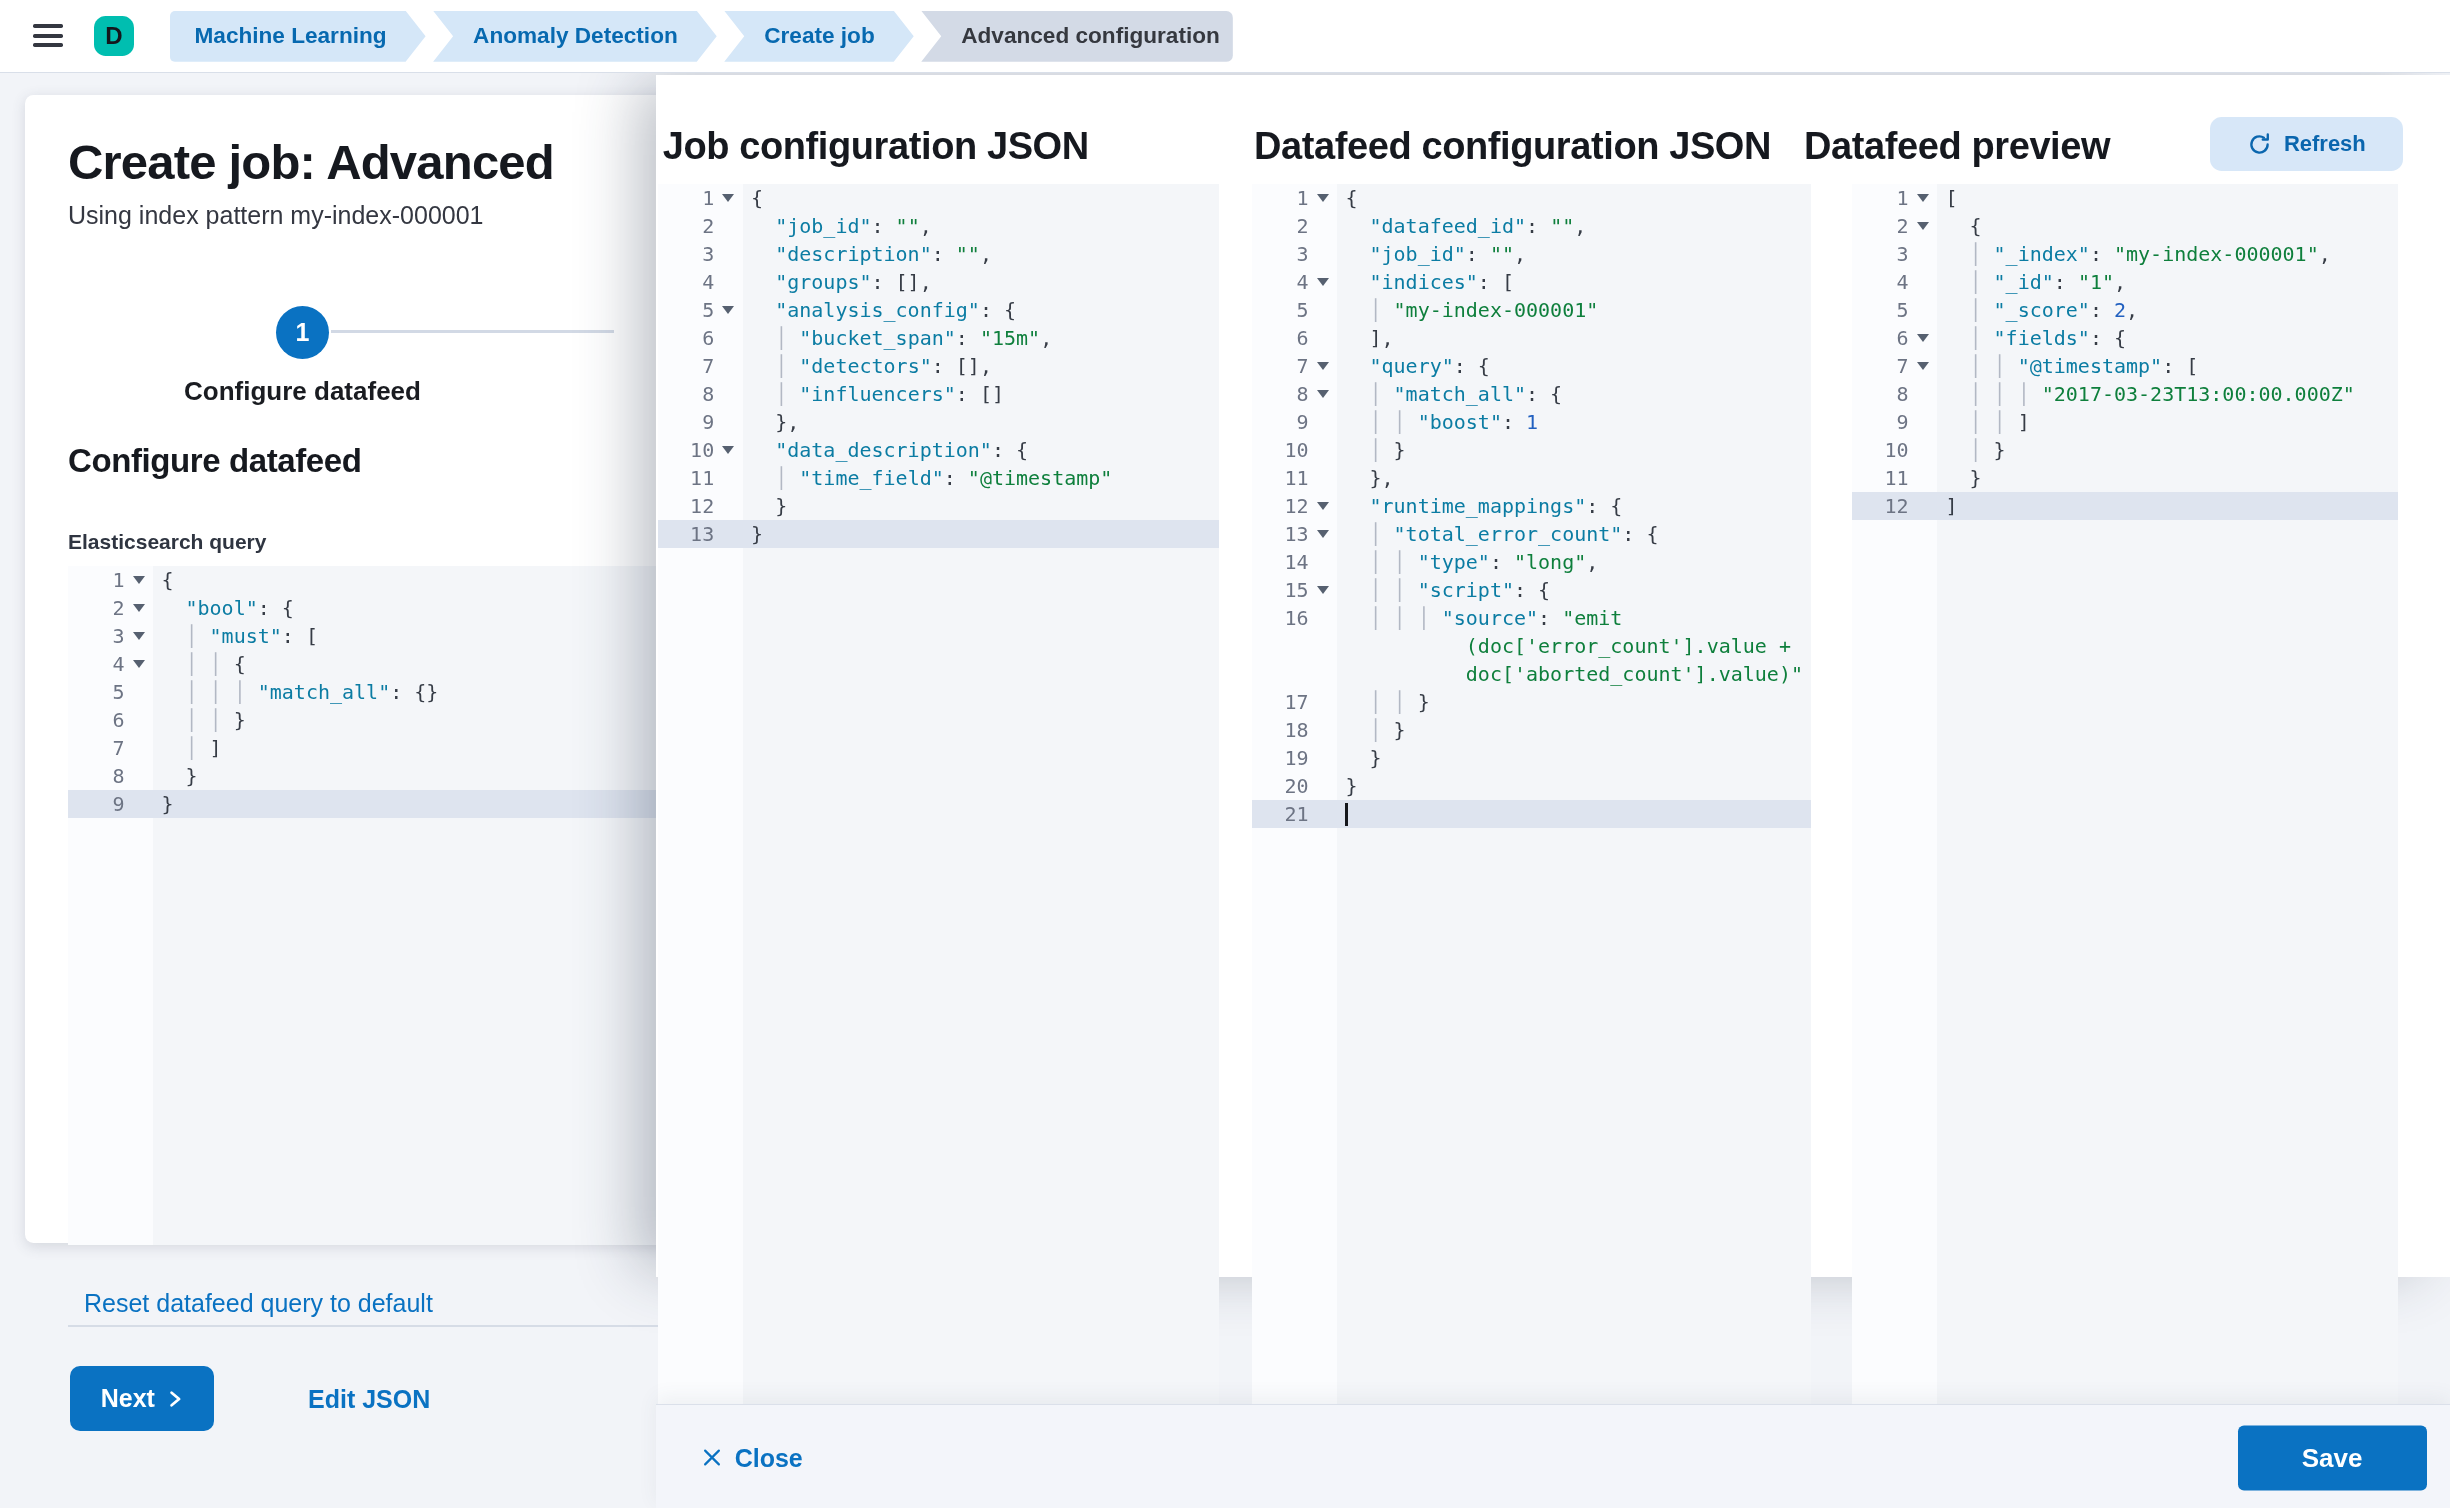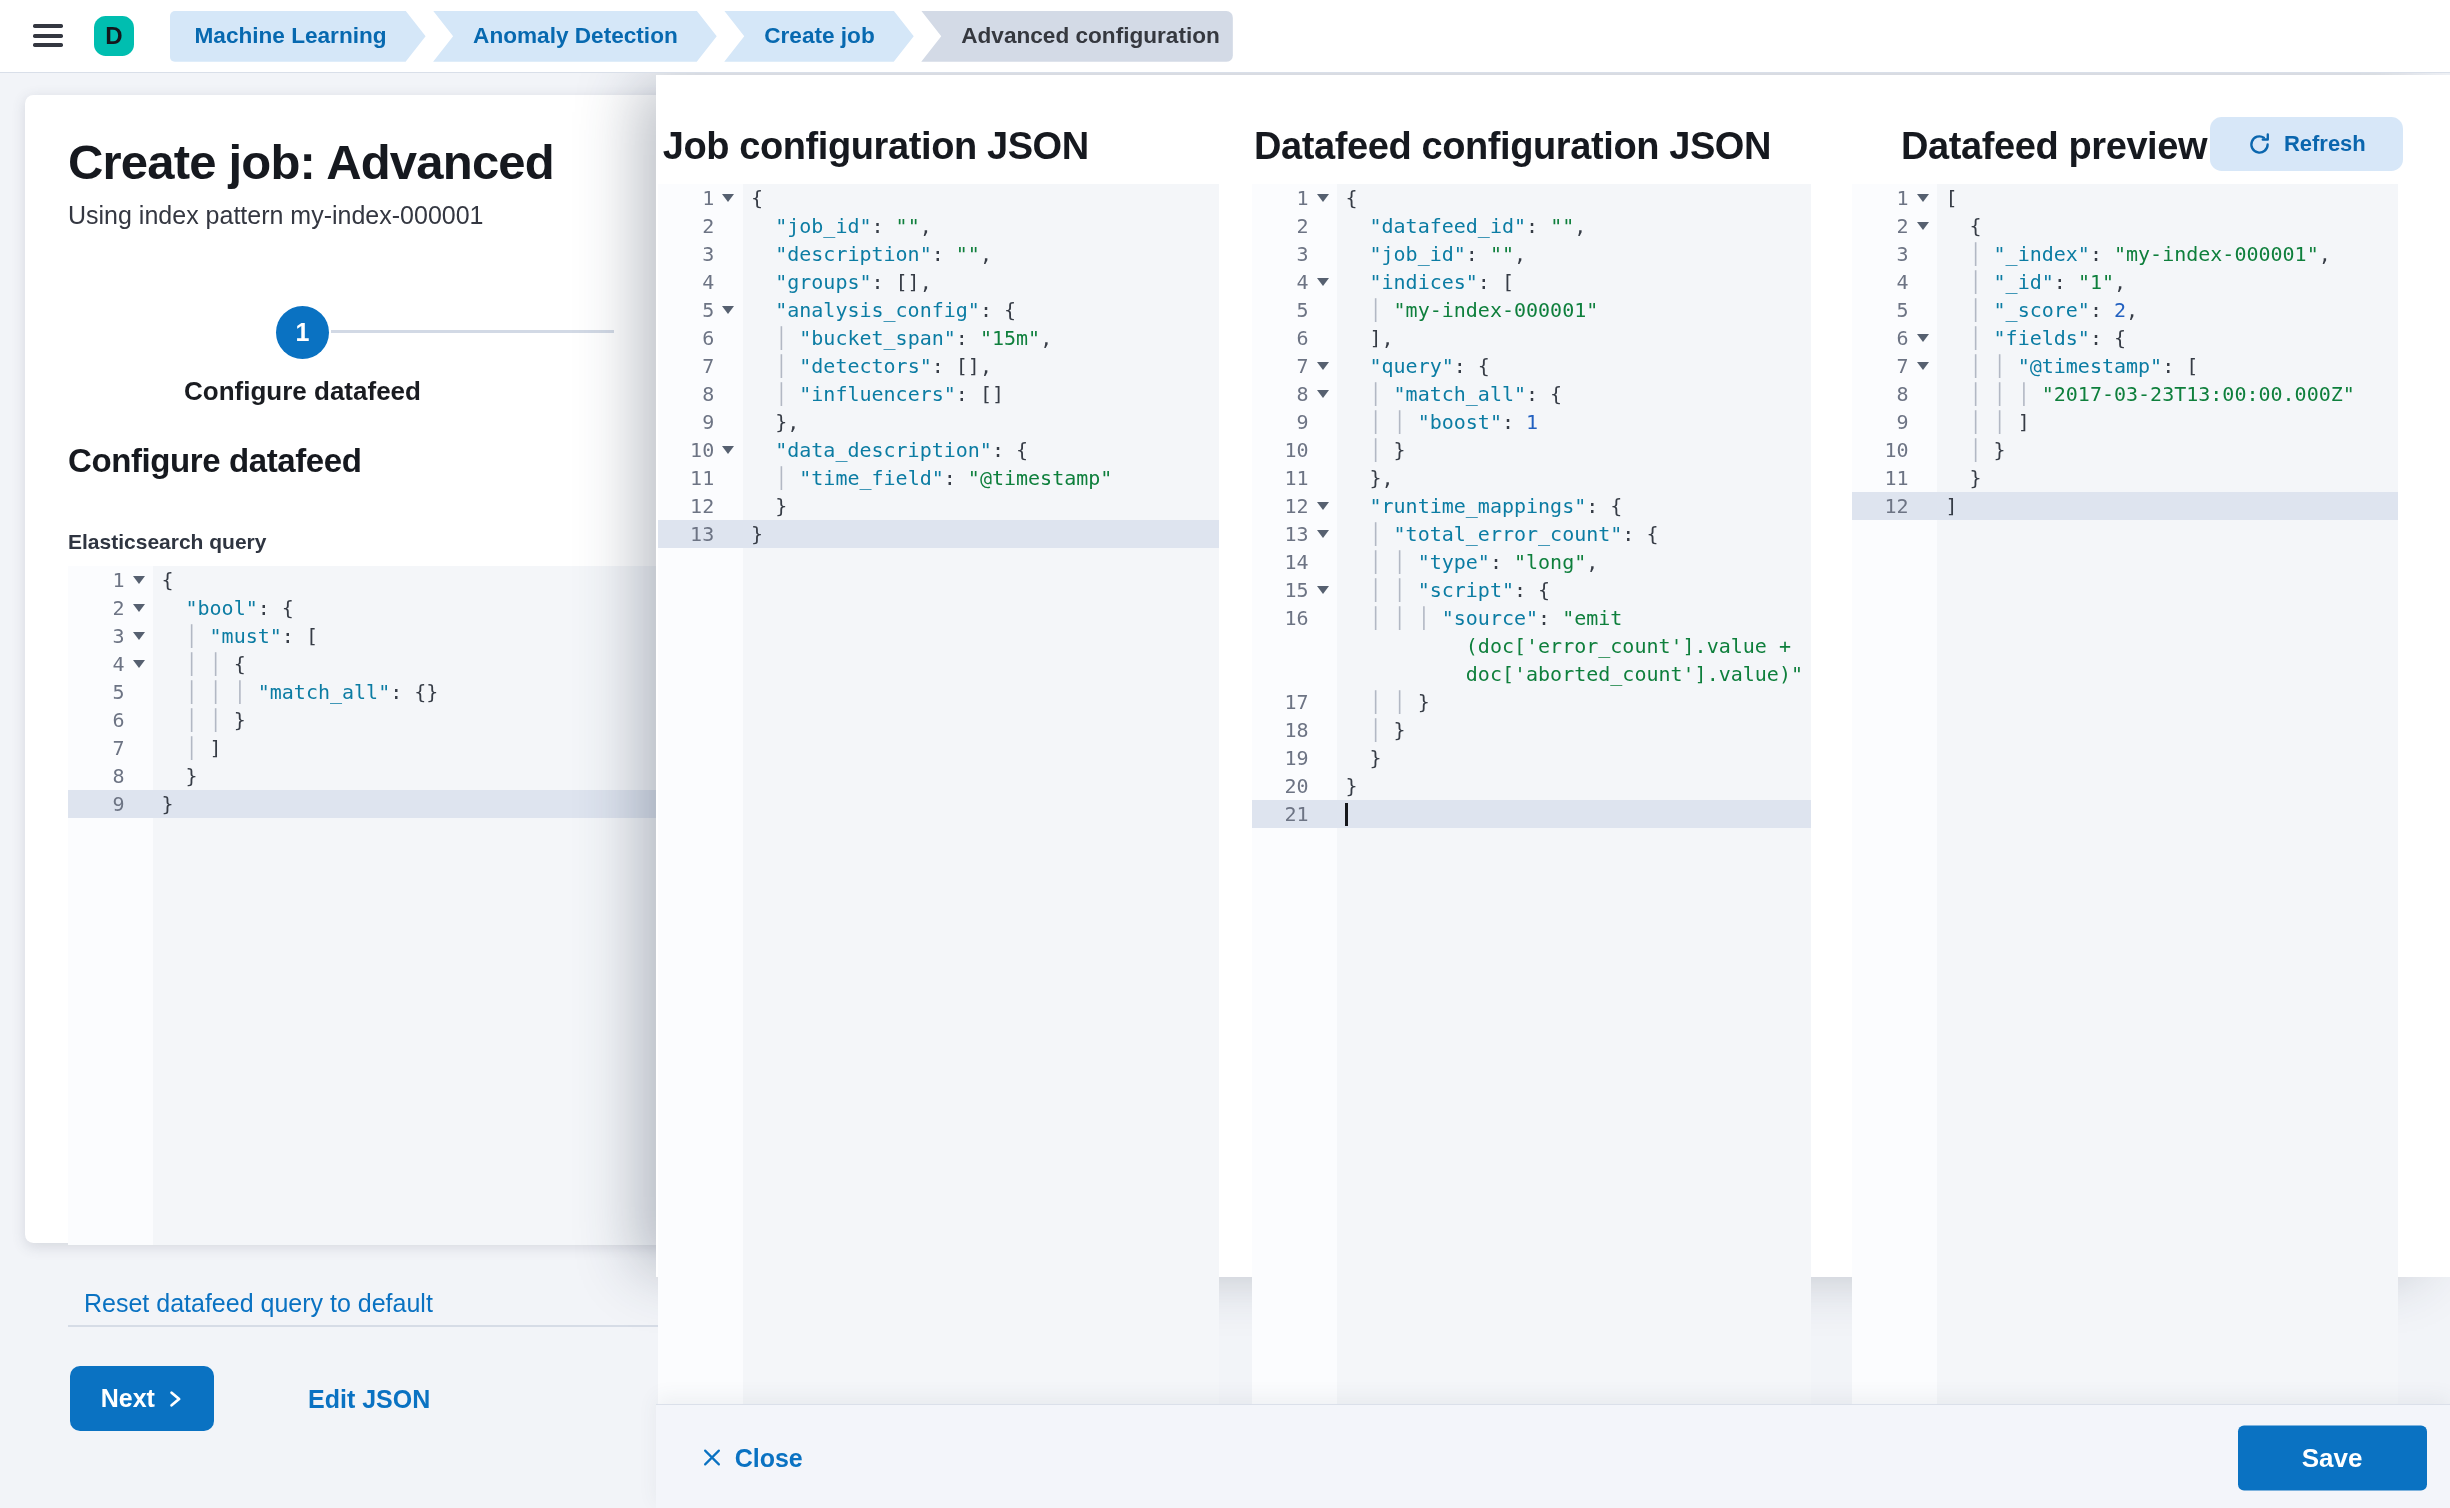--- a/index.html
+++ b/index.html
@@ -156,21 +156,21 @@
             <polyline points="3,3 9,8 3,13" fill="none" stroke="#ffffff" stroke-width="2.2" stroke-linecap="round" stroke-linejoin="round"></polyline>
           </svg>
         </span>
     </div>
     <div class="edit-json">Edit JSON</div>
   </div>
 
   <div class="flyout">
     <div class="fly-title" style="left:6.7px;">Job configuration JSON</div>
     <div class="fly-title" style="left:598px;">Datafeed configuration JSON</div>
-    <div class="fly-title" style="left:1245px;">Datafeed preview</div>
+    <div class="fly-title" style="left:1148px;">Datafeed preview</div>
 
     <div class="refresh-btn">
       <span>
           <svg width="25" height="25" viewBox="0 0 16 16">
             <path d="M13.2 8a5.2 5.2 0 1 1-2.4-4.4" fill="none" stroke="#0a66ae" stroke-width="1.5" stroke-linecap="round"></path>
             <path d="M13.3 1.6v3.2h-3.2" fill="none" stroke="#0a66ae" stroke-width="1.5" stroke-linecap="round" stroke-linejoin="round"></path>
           </svg>
         </span>
       <span>Refresh</span>
     </div>

